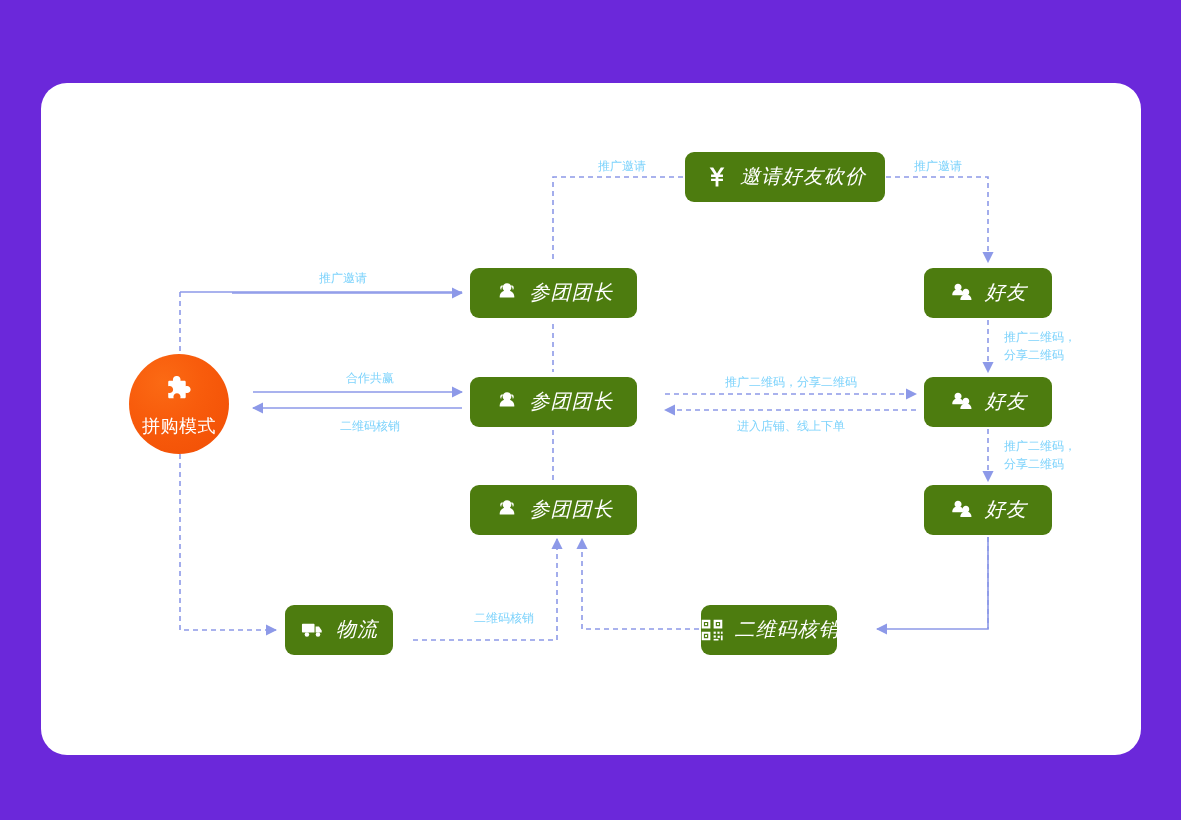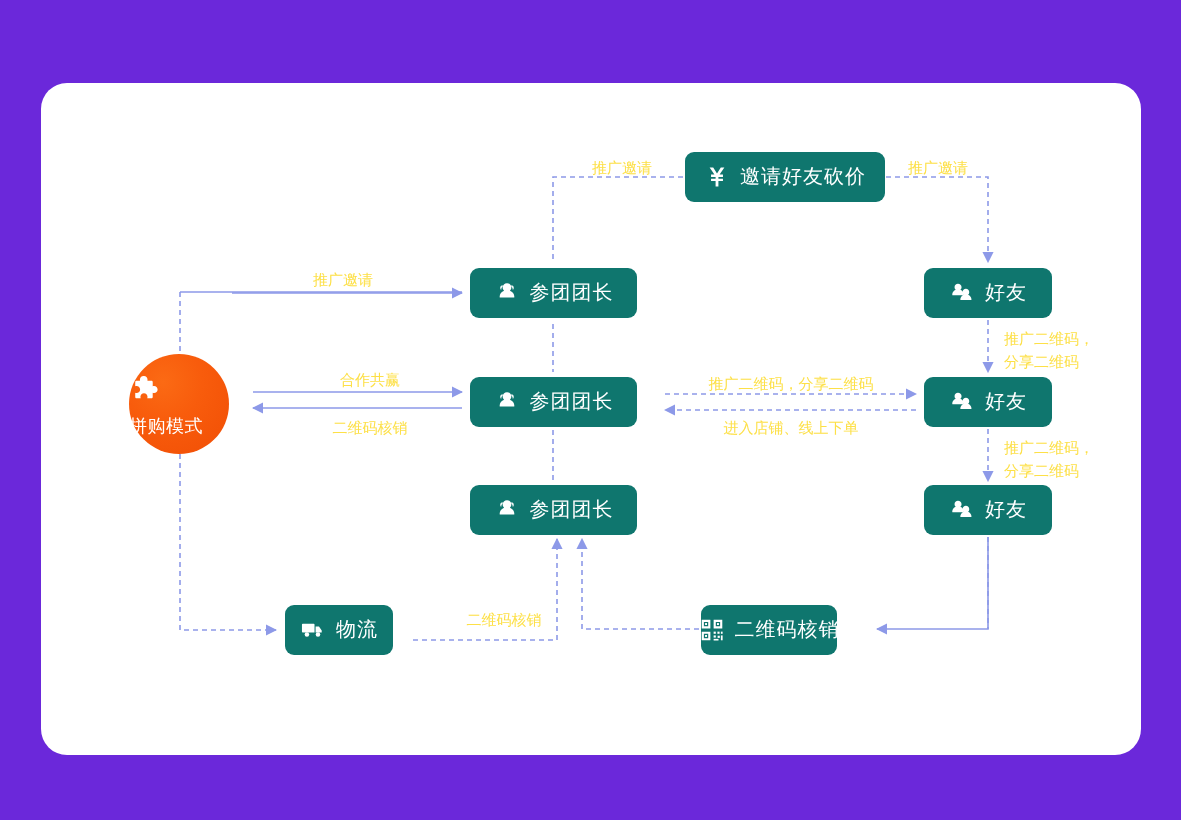--- a/index.html
+++ b/index.html
@@ -32,63 +32,65 @@
     pointer-events: none;
   }
 
   
   .node {
     position: absolute;
     display: flex;
     align-items: center;
     justify-content: center;
     gap: 10px;
-    background: #0f766e;
+    background: #4d7c0f;
     border-radius: 9px;
     color: #ffffff;
     font-size: 20px;
     letter-spacing: 1px;
     white-space: nowrap;
     height: 50px;
+    font-style: italic;
   }
   .node .ico {
     display: inline-flex;
     align-items: center;
     justify-content: center;
     width: 26px; height: 26px;
     flex: 0 0 auto;
   }
   .node .ico svg { display: block; }
   .node .lbl { line-height: 1; padding-bottom: 2px; }
 
   
   #hub {
     position: absolute;
     left: 129px; top: 354px;
     width: 100px; height: 100px;
     border-radius: 50%;
     background: radial-gradient(circle at 34% 28%, #fb6a14 0%, #f85c0c 40%, #f14e05 100%);
     display: flex;
     flex-direction: column;
+    align-items: center;
     justify-content: center;
     color: #fff;
     gap: 10px;
   }
   #hub .hub-ico { width: 34px; height: 34px; }
   #hub .hub-lbl {
     font-size: 18px;
     letter-spacing: 0.5px;
     line-height: 1;
   }
 
   
   .elabel {
     position: absolute;
-    color: #fde047;
-    font-size: 15px;
+    color: #7dd3fc;
+    font-size: 12px;
     line-height: 1.5;
     white-space: nowrap;
   }
   .elabel.c { transform: translateX(-50%); text-align: center; }
 </style>
 </head>
 <body>
 
 <div id="stage">
 

